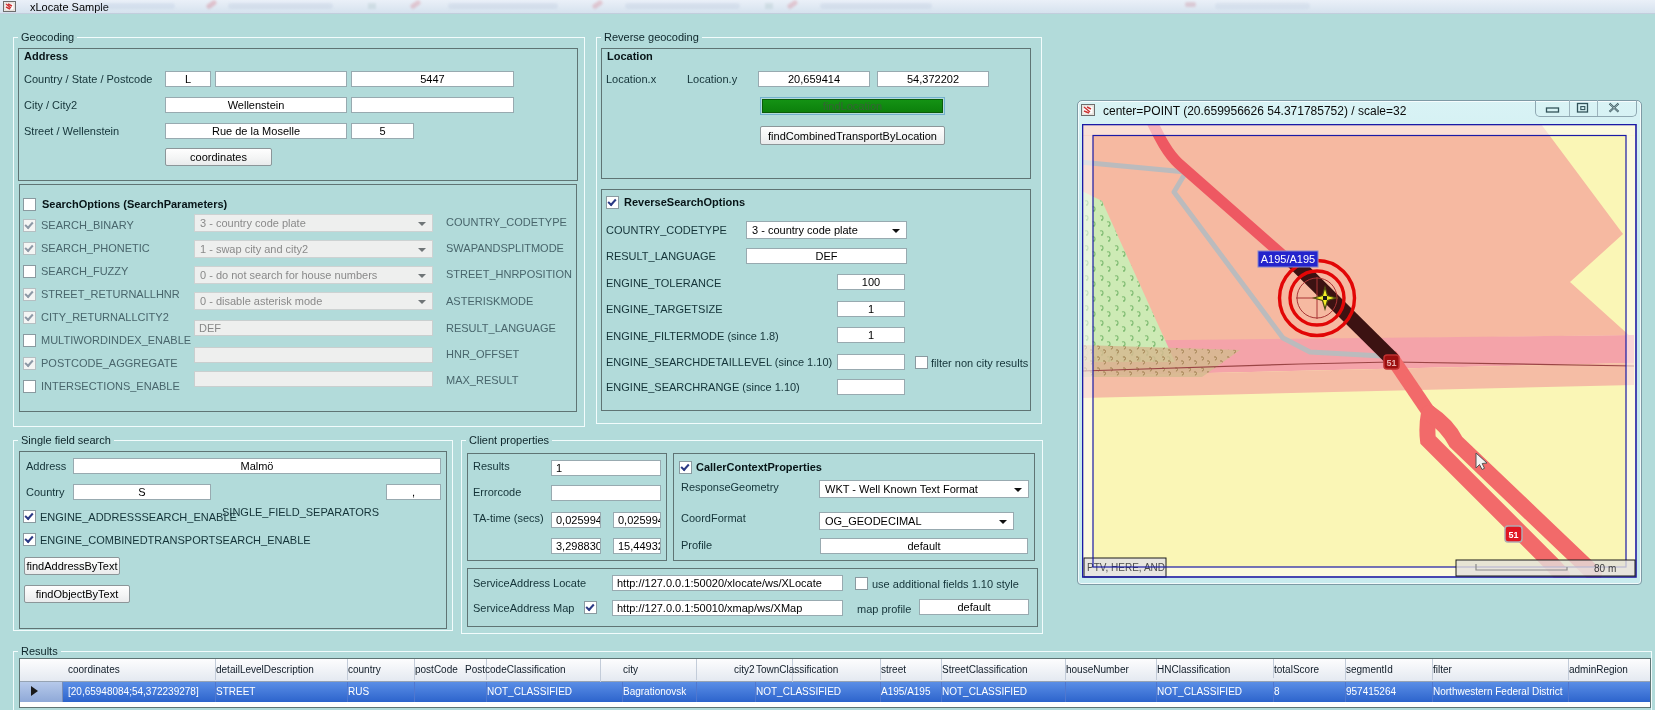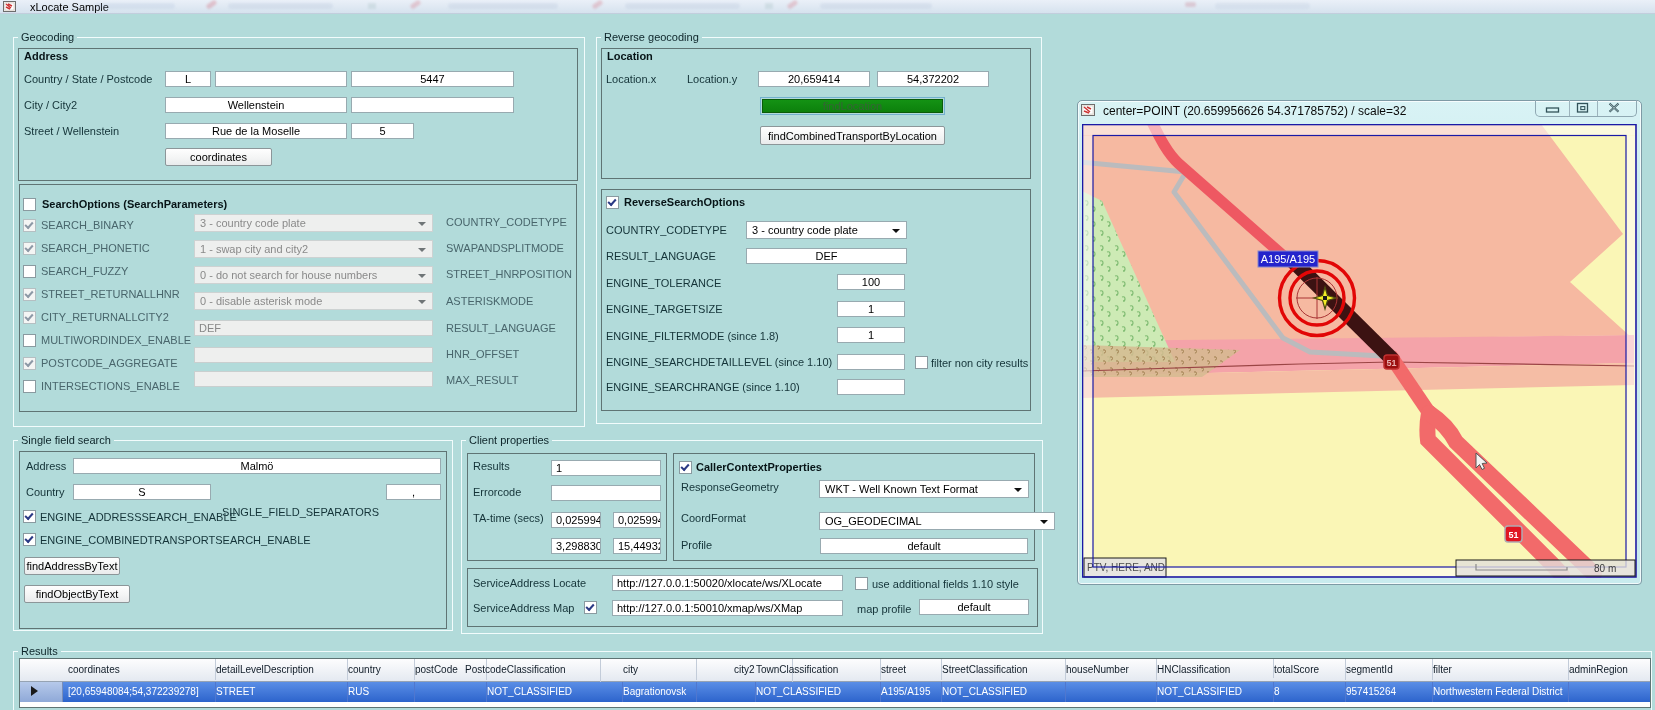--- a/index.html
+++ b/index.html
@@ -166,21 +166,21 @@
 <div class="tb pl4" style="left:551px;top:512px;width:50px">0,025994</div>
 <div class="tb pl4" style="left:613px;top:512px;width:48px">0,025994</div>
 <div class="tb pl4" style="left:551px;top:538px;width:50px">3,298830</div>
 <div class="tb pl4" style="left:613px;top:538px;width:48px">15,44932</div>
 <div class="pan" style="left:673px;top:453px;width:360px;height:106px"></div>
 <div class="cb c" style="left:679px;top:461px"></div>
 <div class="hd" style="left:696px;top:461px">CallerContextProperties</div>
 <div class="lb" style="left:681px;top:481px">ResponseGeometry</div>
 <div class="cmb" style="left:819px;top:480px;width:210px">WKT - Well Known Text Format</div>
 <div class="lb" style="left:681px;top:512px">CoordFormat</div>
-<div class="cmb" style="left:819px;top:512px;width:236px">OG_GEODECIMAL</div>
+<div class="cmb" style="left:819px;top:512px;width:195px">OG_GEODECIMAL</div>
 <div class="lb" style="left:681px;top:539px">Profile</div>
 <div class="tb tc" style="left:820px;top:538px;width:208px">default</div>
 <div class="pan" style="left:467px;top:568px;width:569px;height:57px"></div>
 <div class="lb" style="left:473px;top:577px">ServiceAddress Locate</div>
 <div class="tb pl4" style="left:612px;top:575px;width:231px">http://127.0.0.1:50020/xlocate/ws/XLocate</div>
 <div class="cb" style="left:855px;top:577px"></div>
 <div class="lb" style="left:872px;top:578px">use additional fields 1.10 style</div>
 <div class="lb" style="left:473px;top:602px">ServiceAddress Map</div>
 <div class="cb c" style="left:584px;top:601px"></div>
 <div class="tb pl4" style="left:612px;top:600px;width:231px">http://127.0.0.1:50010/xmap/ws/XMap</div>

